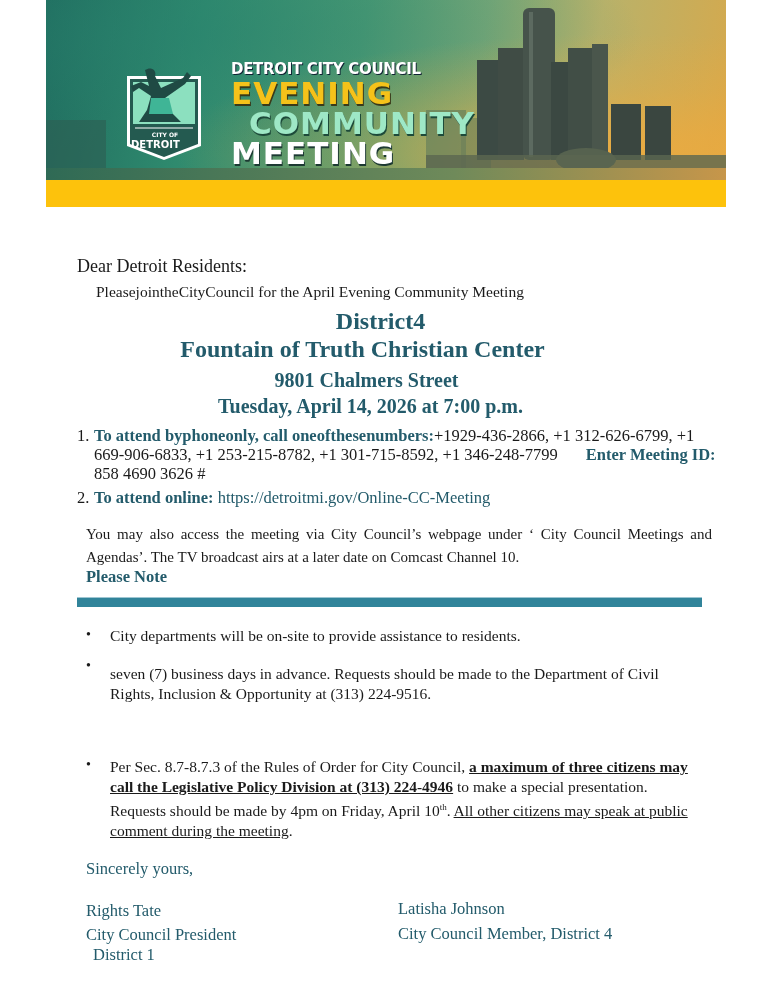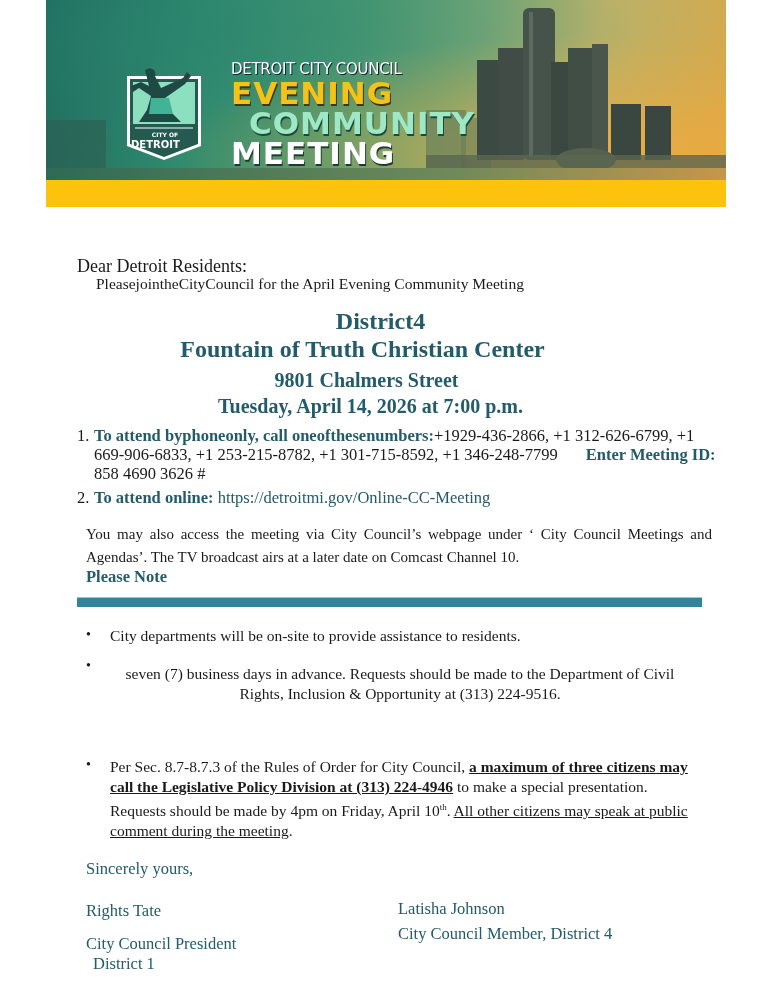--- a/index.html
+++ b/index.html
@@ -21,33 +21,33 @@
     background: linear-gradient(90deg, #2f6a55, #6f8a5a 60%, #c7964a);
   }
   .banner .yellow-band {
     position:absolute; left:0; top:180px; width:100%; height:27px; background:#fdc20c;
   }
   .skyline { position:absolute; left:0; top:0; }
   .logo {
     position:absolute; left:79px; top:68px; width:78px; height:92px;
   }
   .banner-text { position:absolute; left:185px; top:60px; }
-  .bt1 { font-family:"DejaVu Sans", sans-serif; font-weight:normal; color:#ffffff; font-size:15px; letter-spacing:-0.3px;
+  .bt1 { font-family:"DejaVu Sans", sans-serif; font-weight:bold; color:#ffffff; font-size:15px; letter-spacing:-0.3px;
          text-shadow:1px 1px 0 #123; line-height:18px; }
   .bt2 { font-family:"DejaVu Sans", sans-serif; font-weight:bold; color:#f5c21a; font-size:31px; line-height:30px; letter-spacing:1px;
          text-shadow:1px 2px 0 #3a3a1a; }
   .bt3 { font-family:"DejaVu Sans", sans-serif; font-weight:bold; color:#9ee8c6; font-size:31px; line-height:30px; letter-spacing:1px;
          text-shadow:1px 2px 0 #1d4a3a;margin-left:18px; }
   .bt4 { font-family:"DejaVu Sans", sans-serif; font-weight:bold; color:#ffffff; font-size:31px; line-height:30px; letter-spacing:1px;
          text-shadow:1px 2px 0 #1d3a33; }
 
   .teal { color:#225a6a; }
   .abs { position:absolute; }
   .salutation { left:77px; top:256px; font-size:18px; }
-  .intro { left:96px; top:275px; font-size:15.5px; }
+  .intro { left:96px; top:283px; font-size:15.5px; }
   .center-block { left:0; width:773px; text-align:center; font-weight:bold; color:#235b6b; }
   .district { top:308px; font-size:24px; left:-6px; }
   .venue { top:336px; font-size:24px; left:-24px; }
   .address { top:369px; font-size:20px; left:-20px; }
   .datetime { top:395px; font-size:20px; left:-16px; }
 
   .list { left:77px; top:426px; width:640px; font-size:16.5px; line-height:19px; }
   .list .item { position:relative; padding-left:17px; }
   .list .num { position:absolute; left:0; top:0; }
   .list b { color:#235b6b; }
@@ -57,30 +57,30 @@
   .please-note { left:86px; top:567px; font-size:16.5px; font-weight:bold; color:#235b6b; }
   .divider { left:77px; top:597px; width:625px; height:9px; background:#31849a; border-top:1px solid #9ec6d2; }
 
   .bullets { left:86px; top:624px; width:620px; font-size:15.5px; }
   .bullet { position:absolute; left:0; }
   .bullet .dot { position:absolute; left:0; top:0; font-size:14px; }
   .bullet .txt { position:absolute; left:24px; width:580px; }
   .b1 { top:3px; }
   .b2 { top:34px; }
   .b2 .l1 { line-height:20px; }
-  .b2 .l2 { margin-top:6px; line-height:20px;text-align:center; }
+  .b2 .l2 { margin-top:6px; line-height:20px; }
   .b3 { top:133px; }
   .b3 .txt { line-height:20px; }
   .bold-ul { font-weight:bold; text-decoration:underline; }
   .ul { text-decoration:underline; }
   sup { font-size:9px; }
 
   .closing { left:86px; top:859px; font-size:16.5px; color:#235b6b; }
   .sig-left { left:86px; top:900px; font-size:16.5px; color:#235b6b; line-height:22px; }
-  .sig-left .title { margin-top:12px; line-height:20px; }
+  .sig-left .title { margin-top:3px; line-height:20px; }
   .sig-right { left:398px; top:896px; font-size:16.5px; color:#235b6b; line-height:25px; }
 </style>
 </head>
 <body>
 
 <div class="banner">
   <div class="sky-glow"></div>
   <svg class="skyline" width="680" height="180">
 
     <rect x="0" y="120" width="60" height="50" fill="#2d5e52" opacity="0.6"></rect>

